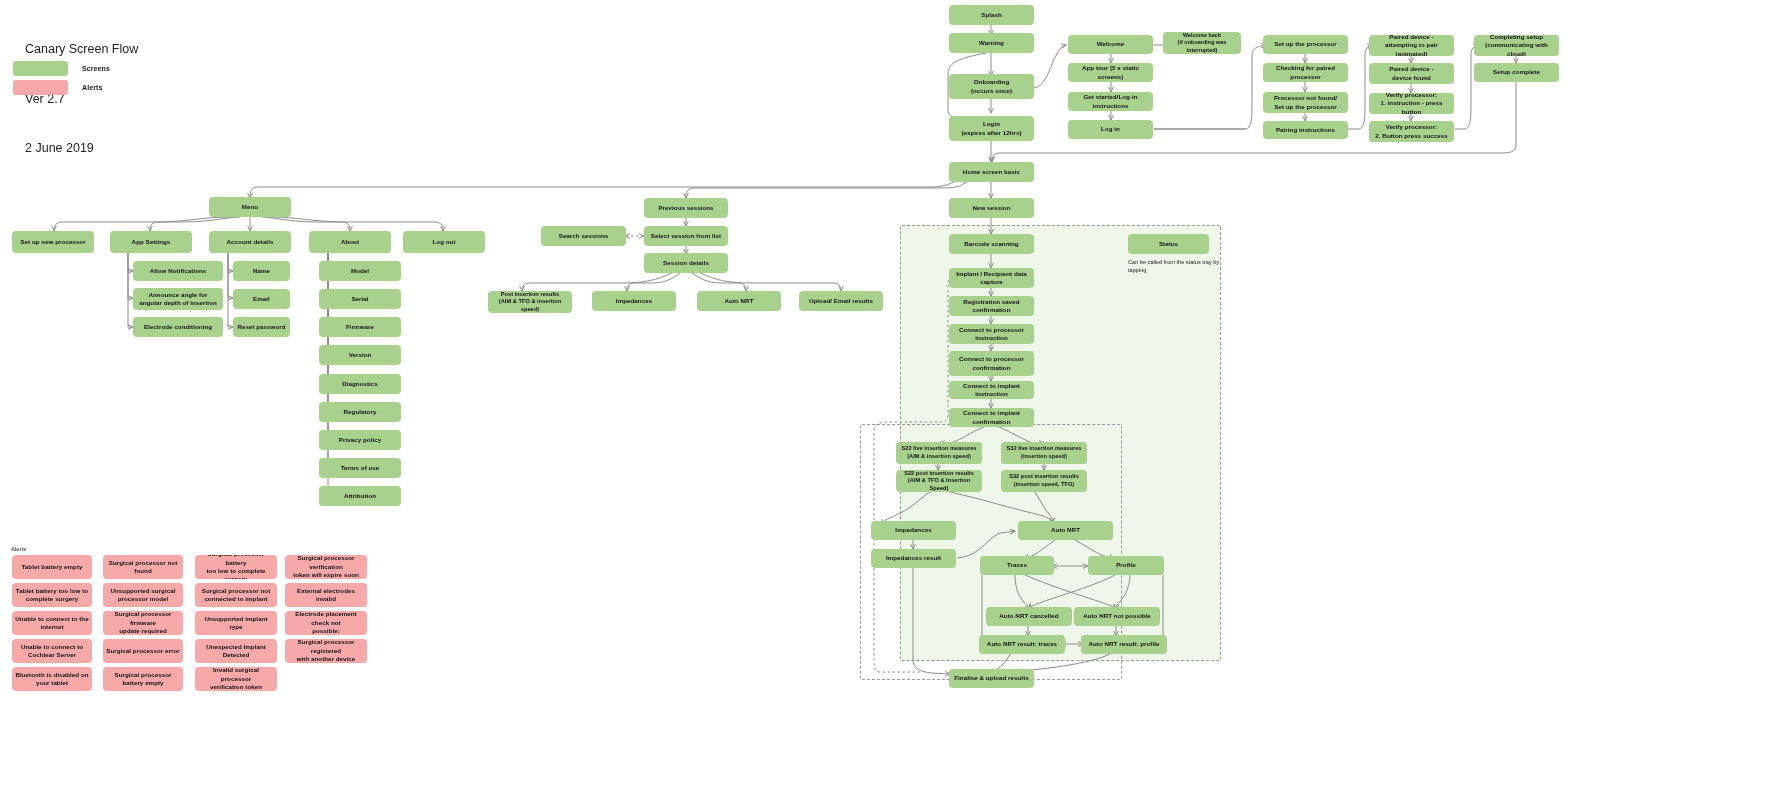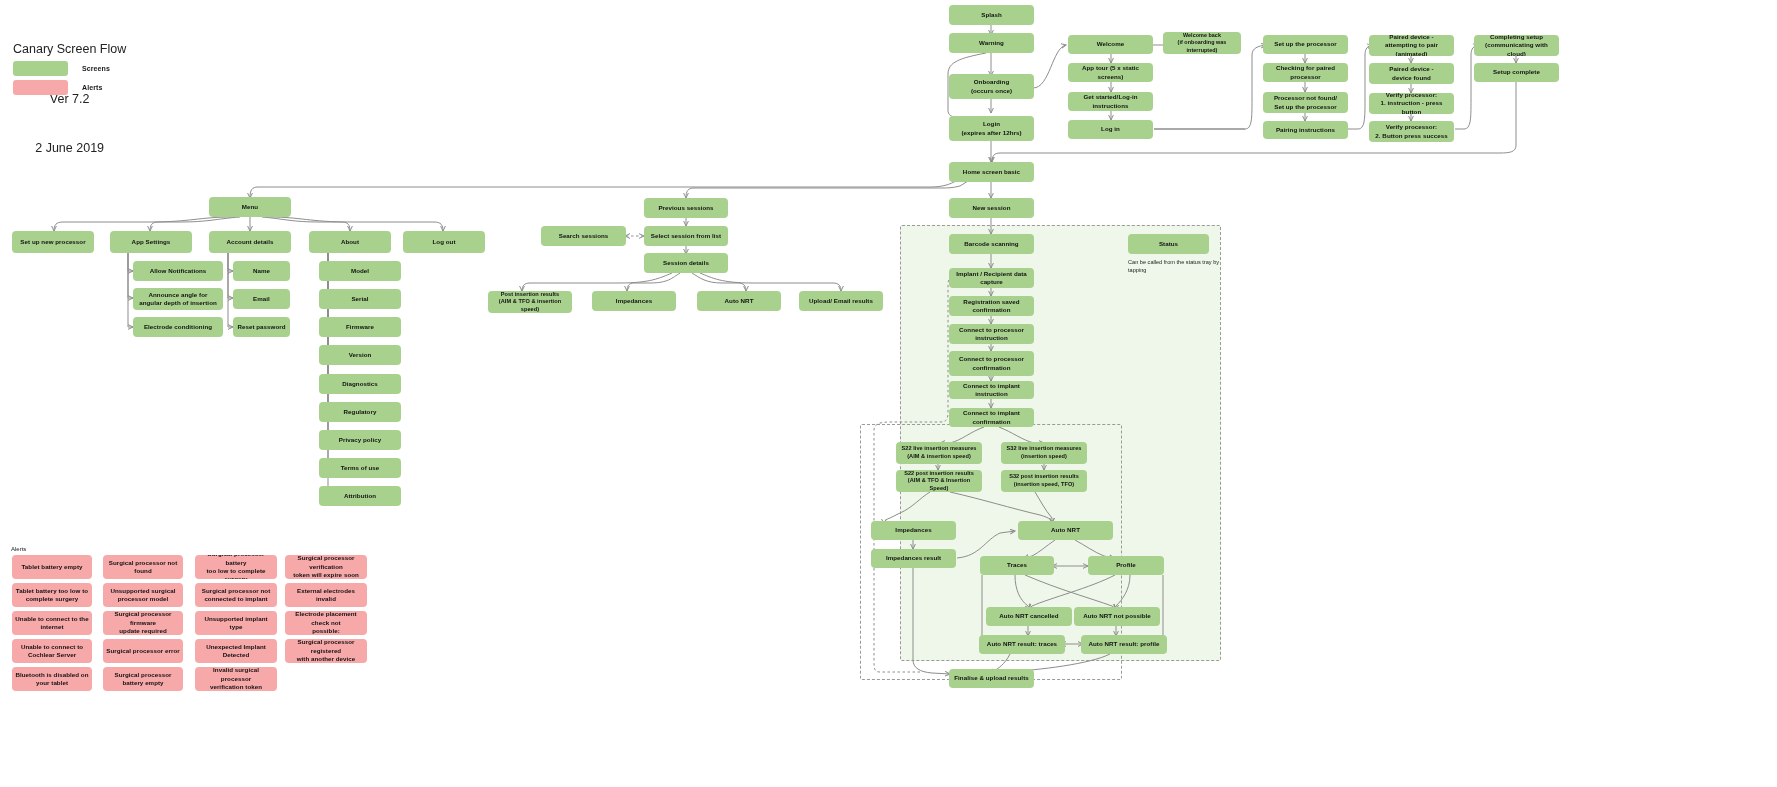--- a/index.html
+++ b/index.html
@@ -16,27 +16,26 @@
   #canvas {
     position: relative;
     width: 1777px;
     height: 787px;
     overflow: hidden;
     background: #ffffff;
   }
   
   #title-block {
     position: absolute;
-    left: 13px;
+    left: 25px;
     top: 8px;
     font-size: 12.5px;
     line-height: 1.32;
     color: #222;
     white-space: pre;
-    text-align: center;
   }
   #title-block div { white-space: nowrap; }
 
   
   .legend-row {
     position: absolute;
     display: flex;
     align-items: center;
   }
   .legend-swatch {
@@ -112,21 +111,21 @@
   #edges .biarrow { marker-end: url(#ah); marker-start: url(#ahs); }
   #edges .dashed { stroke-dasharray: 2.5 2.5; }
 </style>
 </head>
 <body>
 
 <div id="canvas">
 
   <div id="title-block">
     <div>Canary Screen Flow</div>
-    <div>Ver 7.2</div>
+    <div>Ver 2.7</div>
     <div>2 June 2019</div>
   </div>
 
   <div class="legend-row" style="left:13px; top:61px;">
     <div class="legend-swatch" style="background:#a9d18e;"></div>
     <div class="legend-label">Screens</div>
   </div>
   <div class="legend-row" style="left:13px; top:80px;">
     <div class="legend-swatch" style="background:#f7a8a8;"></div>
     <div class="legend-label">Alerts</div>

